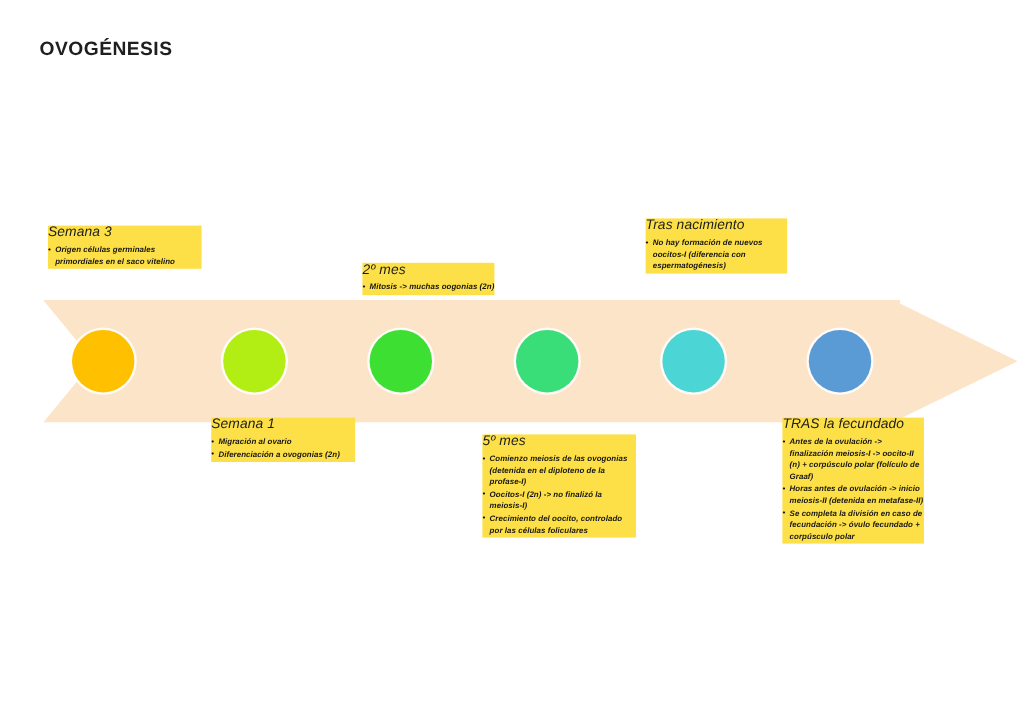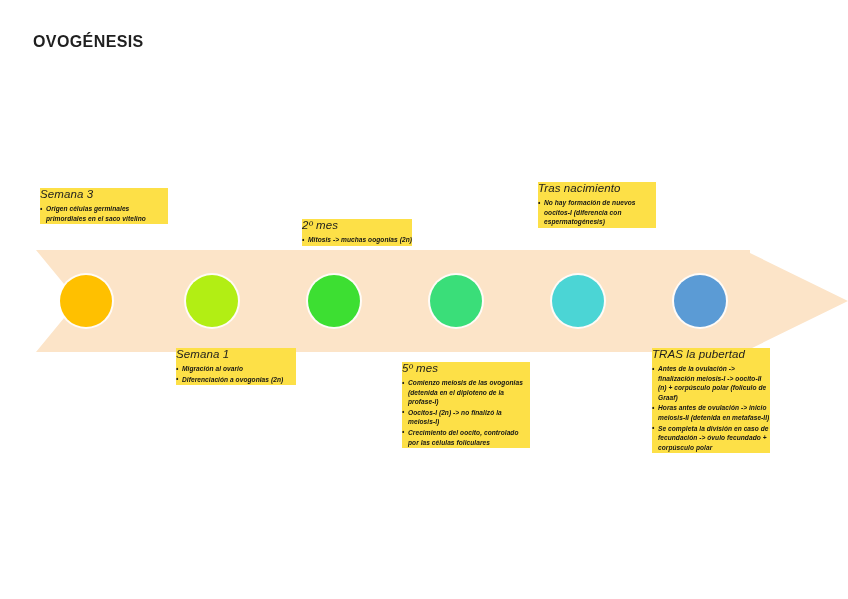--- a/index.html
+++ b/index.html
@@ -146,19 +146,19 @@
 <div class="callout" id="callout-5mes">
   <div class="callout-title">5º mes</div>
   <ul>
     <li>Comienzo meiosis de las ovogonias (detenida en el diploteno de la profase-I)</li>
     <li>Oocitos-I (2n) -&gt; no finalizó la meiosis-I)</li>
     <li>Crecimiento del oocito, controlado por las células foliculares</li>
   </ul>
 </div>
 
 <div class="callout" id="callout-pubertad">
-  <div class="callout-title">TRAS la pubertad</div>
+  <div class="callout-title">TRAS la fecundado</div>
   <ul>
     <li>Antes de la ovulación -&gt; finalización meiosis-I -&gt; oocito-II (n) + corpúsculo polar (folículo de Graaf)</li>
     <li>Horas antes de ovulación -&gt; inicio meiosis-II (detenida en metafase-II)</li>
     <li>Se completa la división en caso de fecundación -&gt; óvulo fecundado + corpúsculo polar</li>
   </ul>
 </div>
 
 </body></html>

